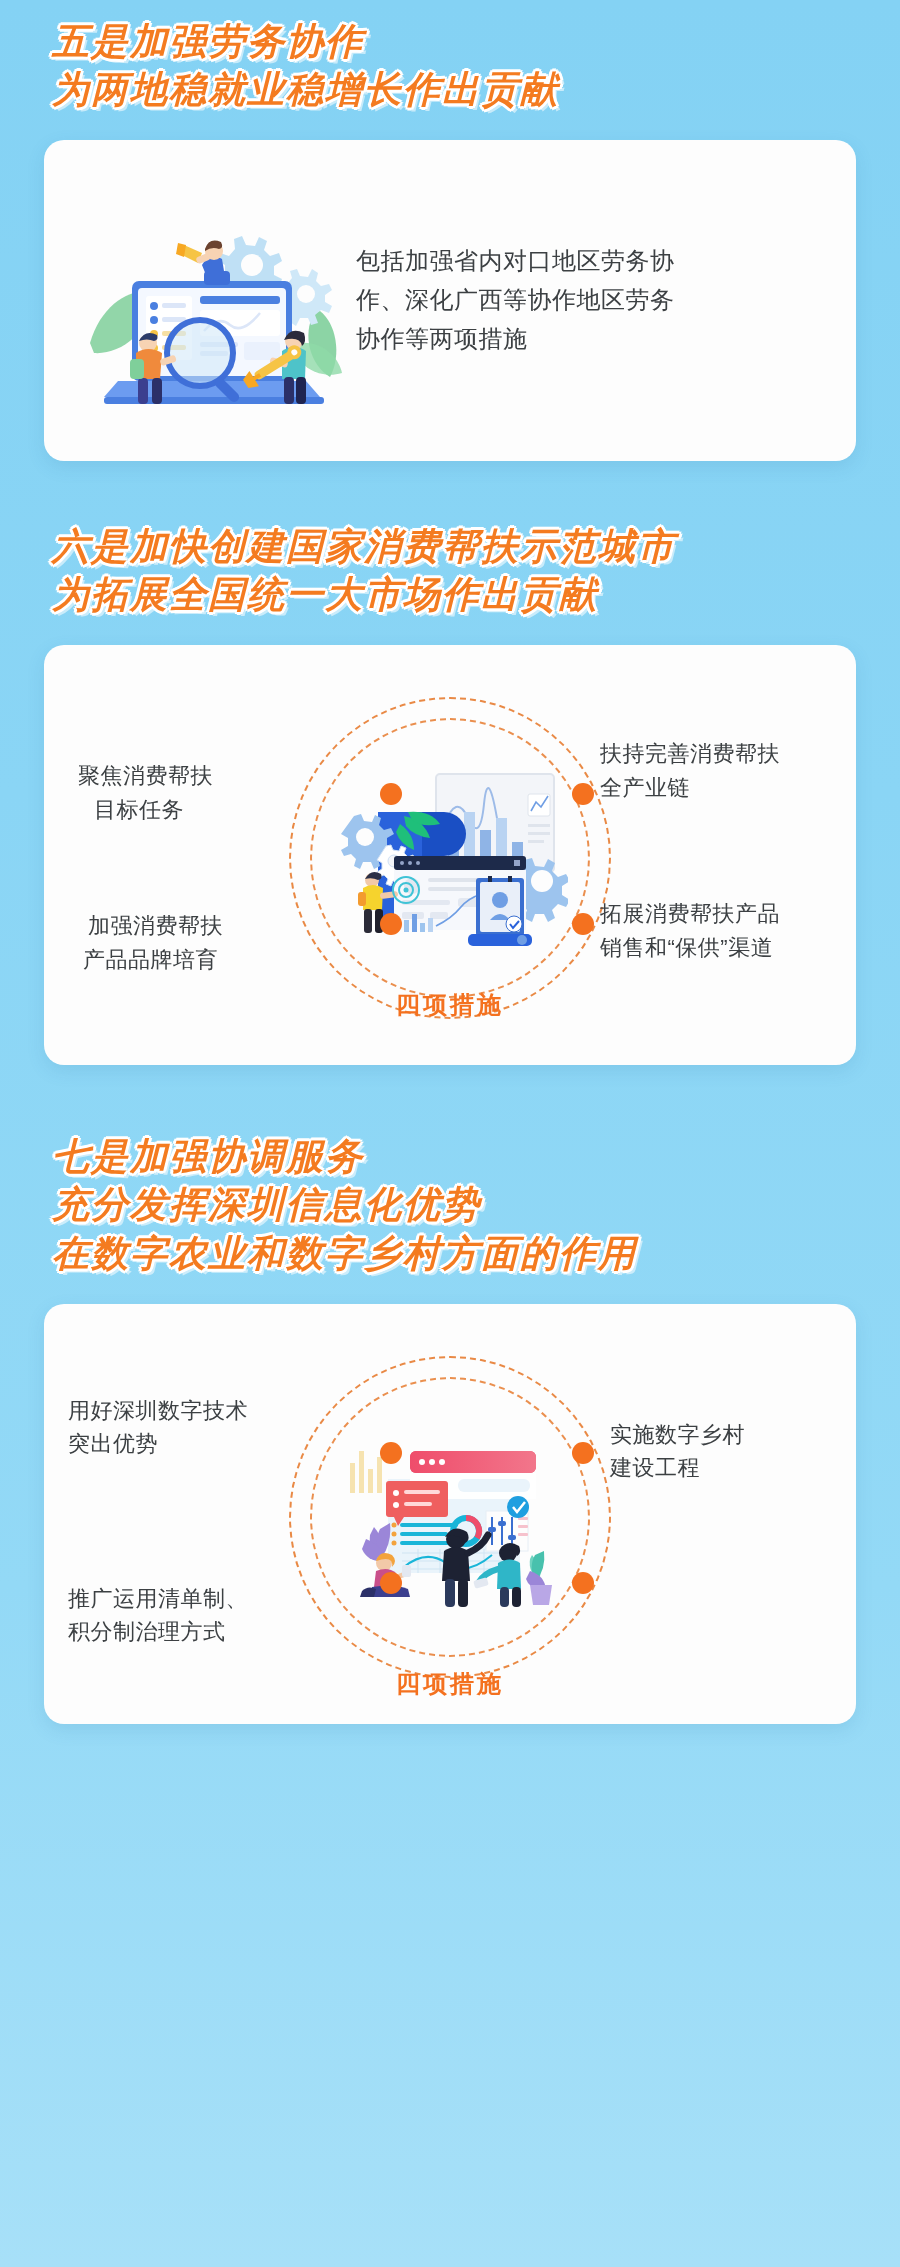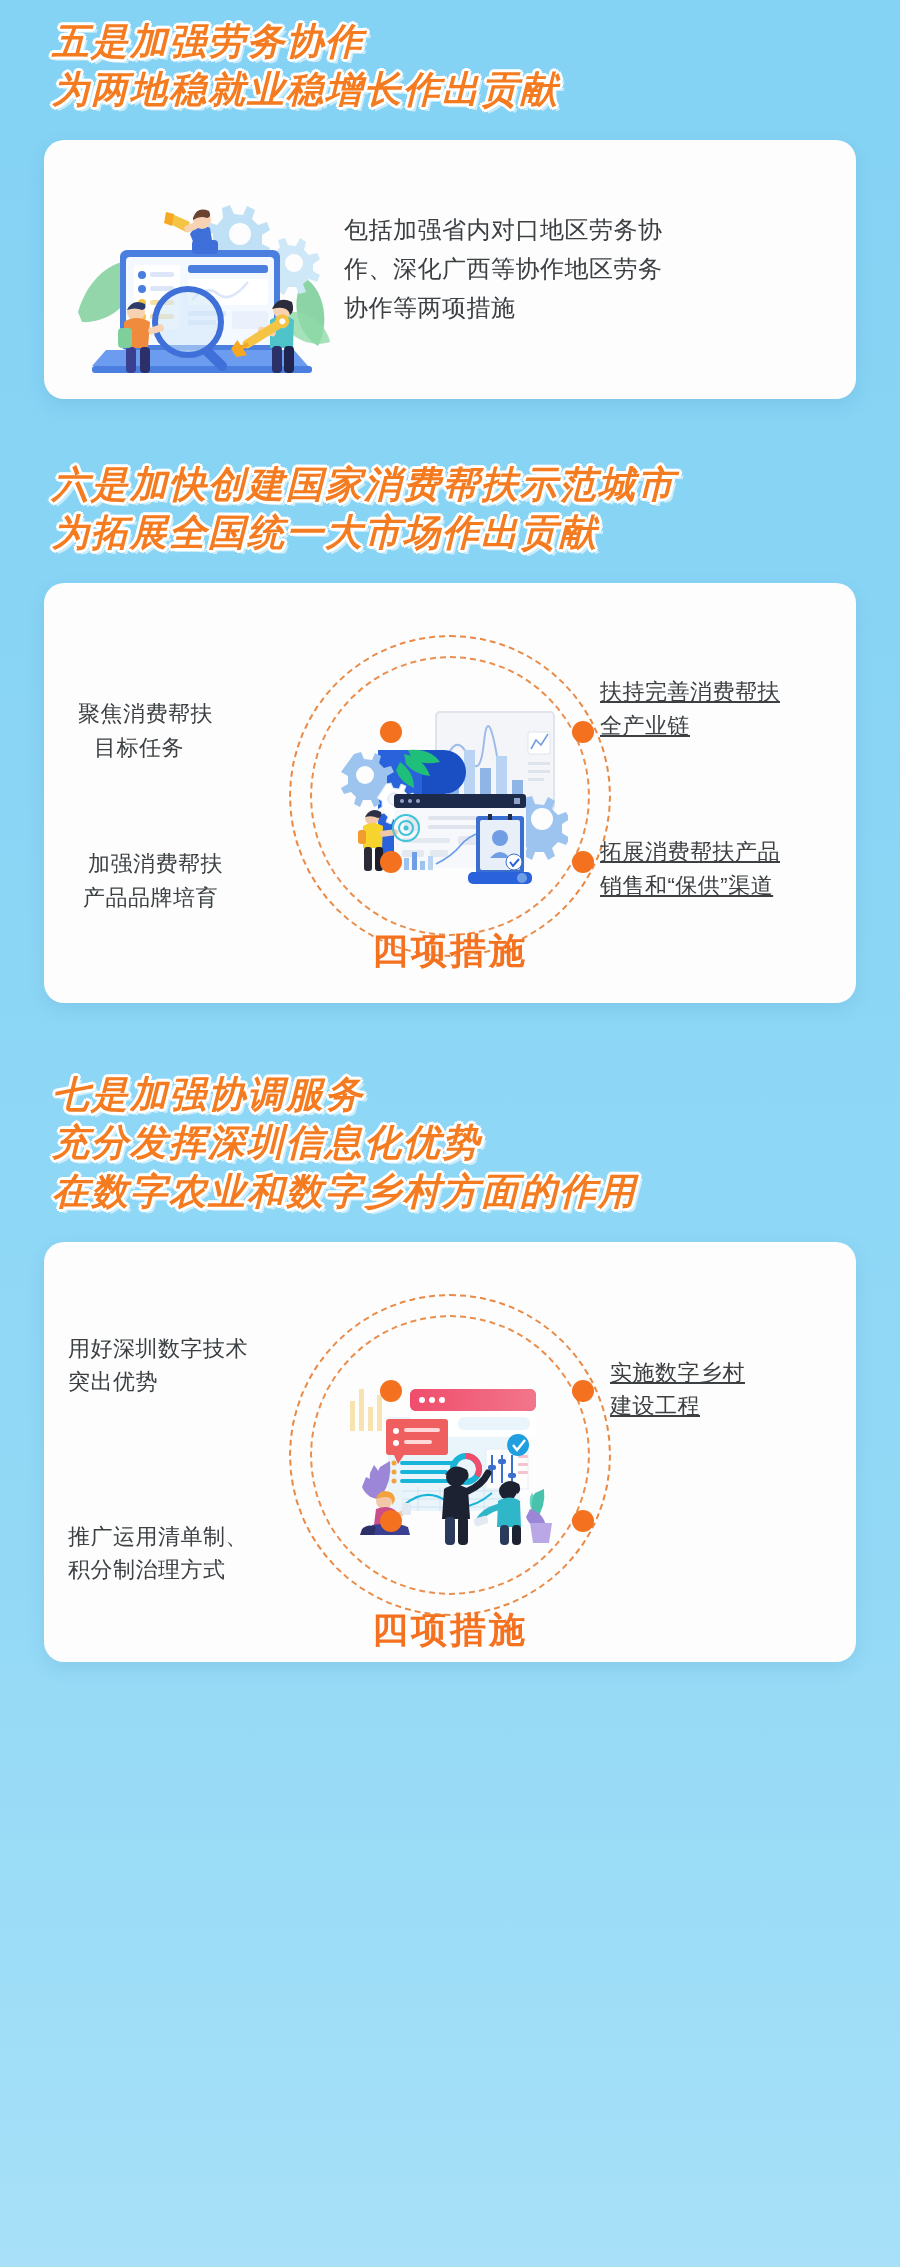--- a/index.html
+++ b/index.html
@@ -34,21 +34,21 @@
   .card {
     background:#fdfdfd;
     border-radius:20px;
     margin:26px 44px 0 44px;
     box-shadow:0 6px 18px rgba(40,110,160,.13);
     position:relative;
     overflow:hidden;
   }
 
   
-  .card-1 { height:259px; display:flex; align-items:center; padding:0 28px; }
+  .card-1 { height:321px; display:flex; align-items:center; padding:0 40px; }
   .c1-ill { width:268px; height:215px; position:relative; flex:0 0 268px; }
   .c1-txt {
     flex:1;
     font-size:24px;
     line-height:1.62;
     color:#3c4043;
     letter-spacing:.5px;
     padding-left:4px;
   }
 
@@ -74,28 +74,28 @@
   }
 
   .lbl {
     position:absolute;
     font-size:22px;
     line-height:1.52;
     color:#3c4043;
     letter-spacing:.5px;
     white-space:nowrap;
   }
-  .lbl.r { text-align:left;text-decoration:underline; }
+  .lbl.r { text-align:left; }
   .lbl.l { text-align:left; }
 
   .measures {
     position:absolute;
     left:0; right:0;
     text-align:center;
-    font-size:36px;
+    font-size:24px;
     font-weight:bold;
     color:#f4711f;
     letter-spacing:3px;
   }
 
   
   .center-ill {
     position:absolute;
     left:50%; top:50%;
     transform:translate(-50%,-50%);

